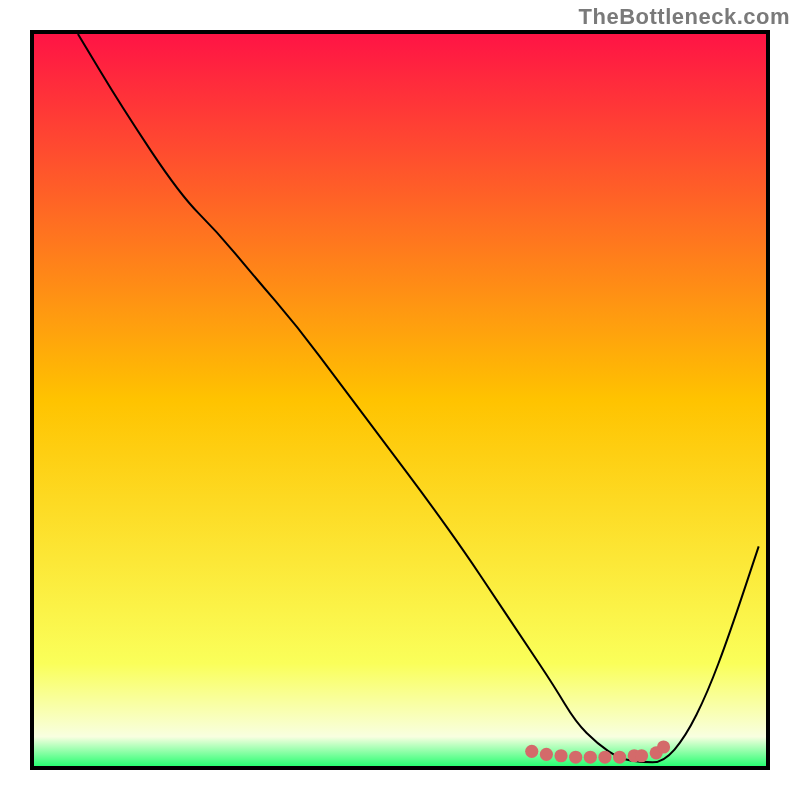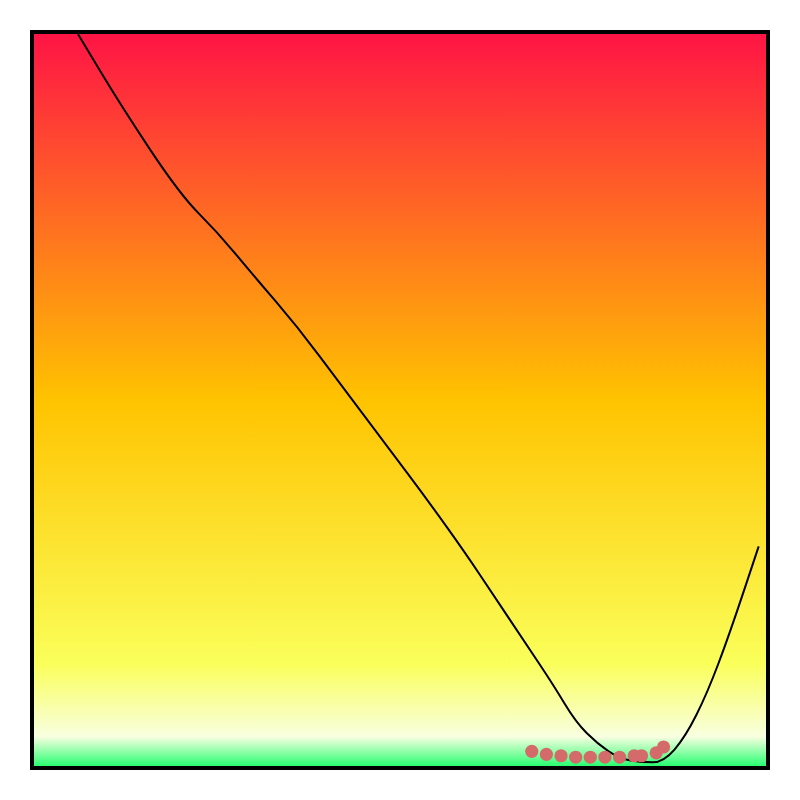--- a/index.html
+++ b/index.html
@@ -37,20 +37,21 @@
   svg.plot {
     display: block;
     width: 100%;
     height: 100%;
   }
 </style>
 </head>
 <body>
 
 <div class="wrap">
+  <div class="watermark">TheBottleneck.com</div>
 
   <div class="chart-frame">
     <svg class="plot" viewBox="0 0 100 100" preserveAspectRatio="none">
       <defs>
         <linearGradient id="bg-grad" x1="0" y1="0" x2="0" y2="1">
             <stop offset="0%" stop-color="#ff1445"></stop>
             <stop offset="50%" stop-color="#ffc300"></stop>
             <stop offset="86%" stop-color="#faff5a"></stop>
             <stop offset="96%" stop-color="#f8ffe0"></stop>
             <stop offset="100%" stop-color="#29ff72"></stop>

